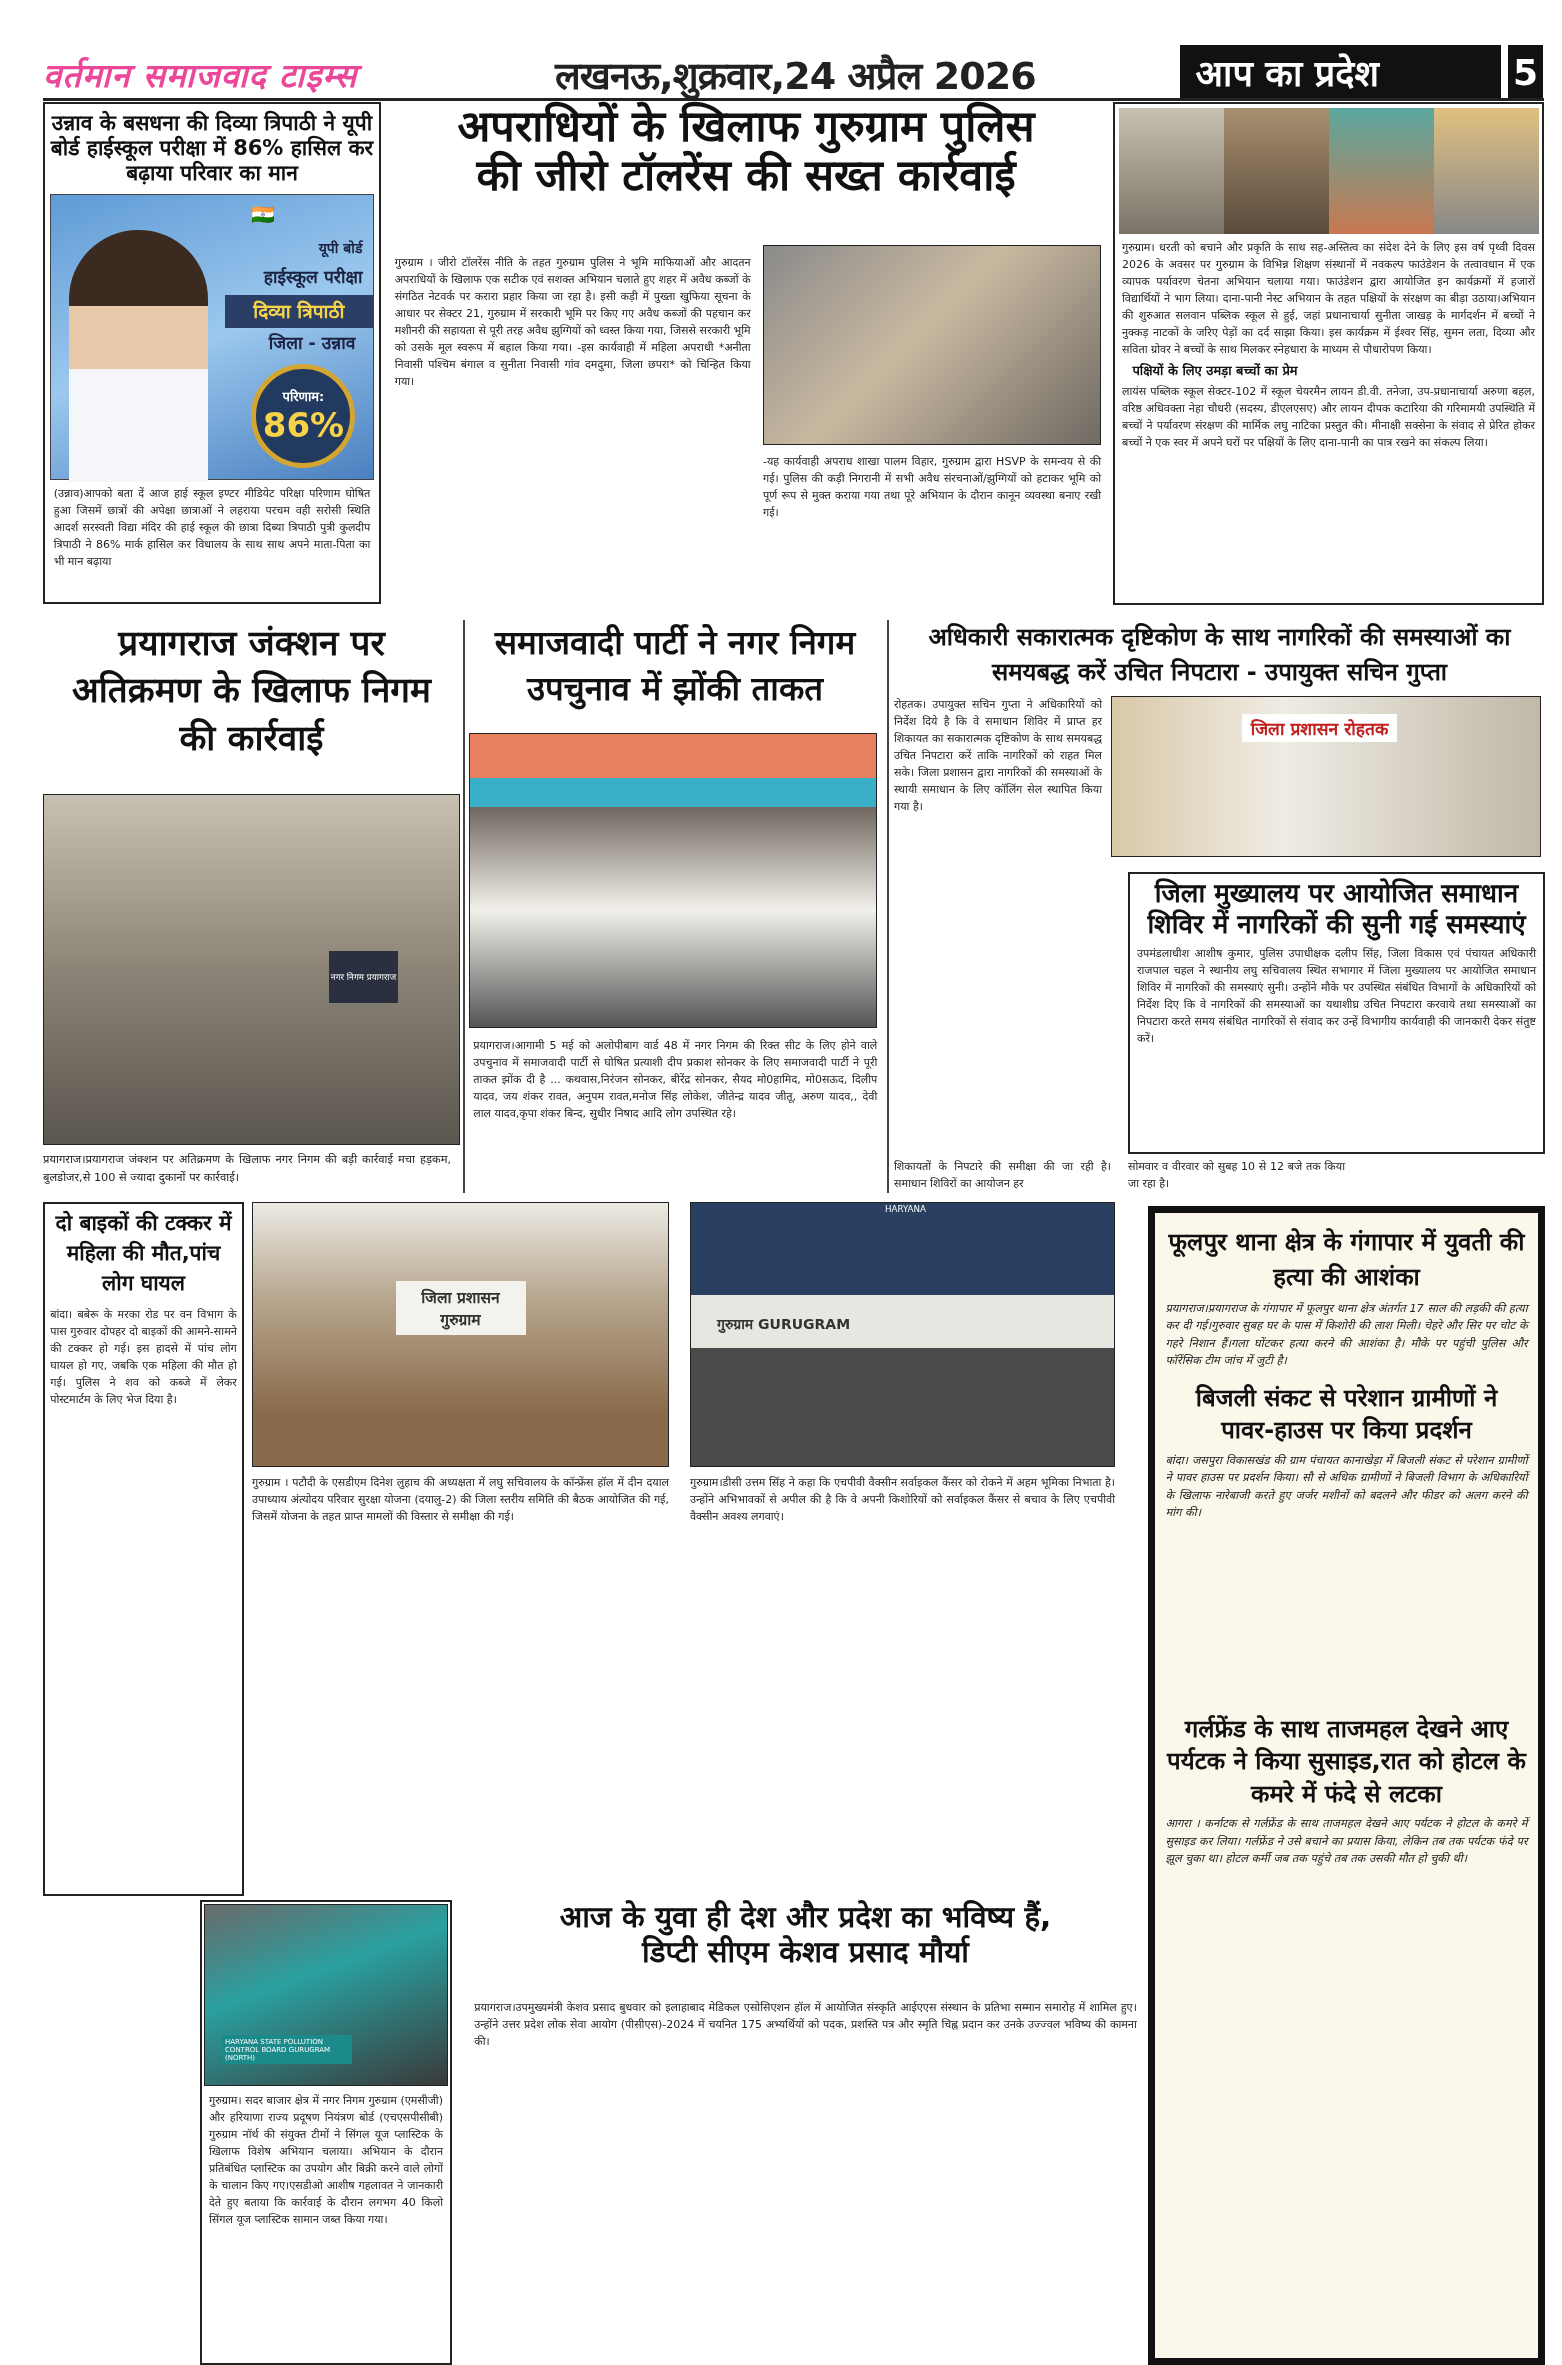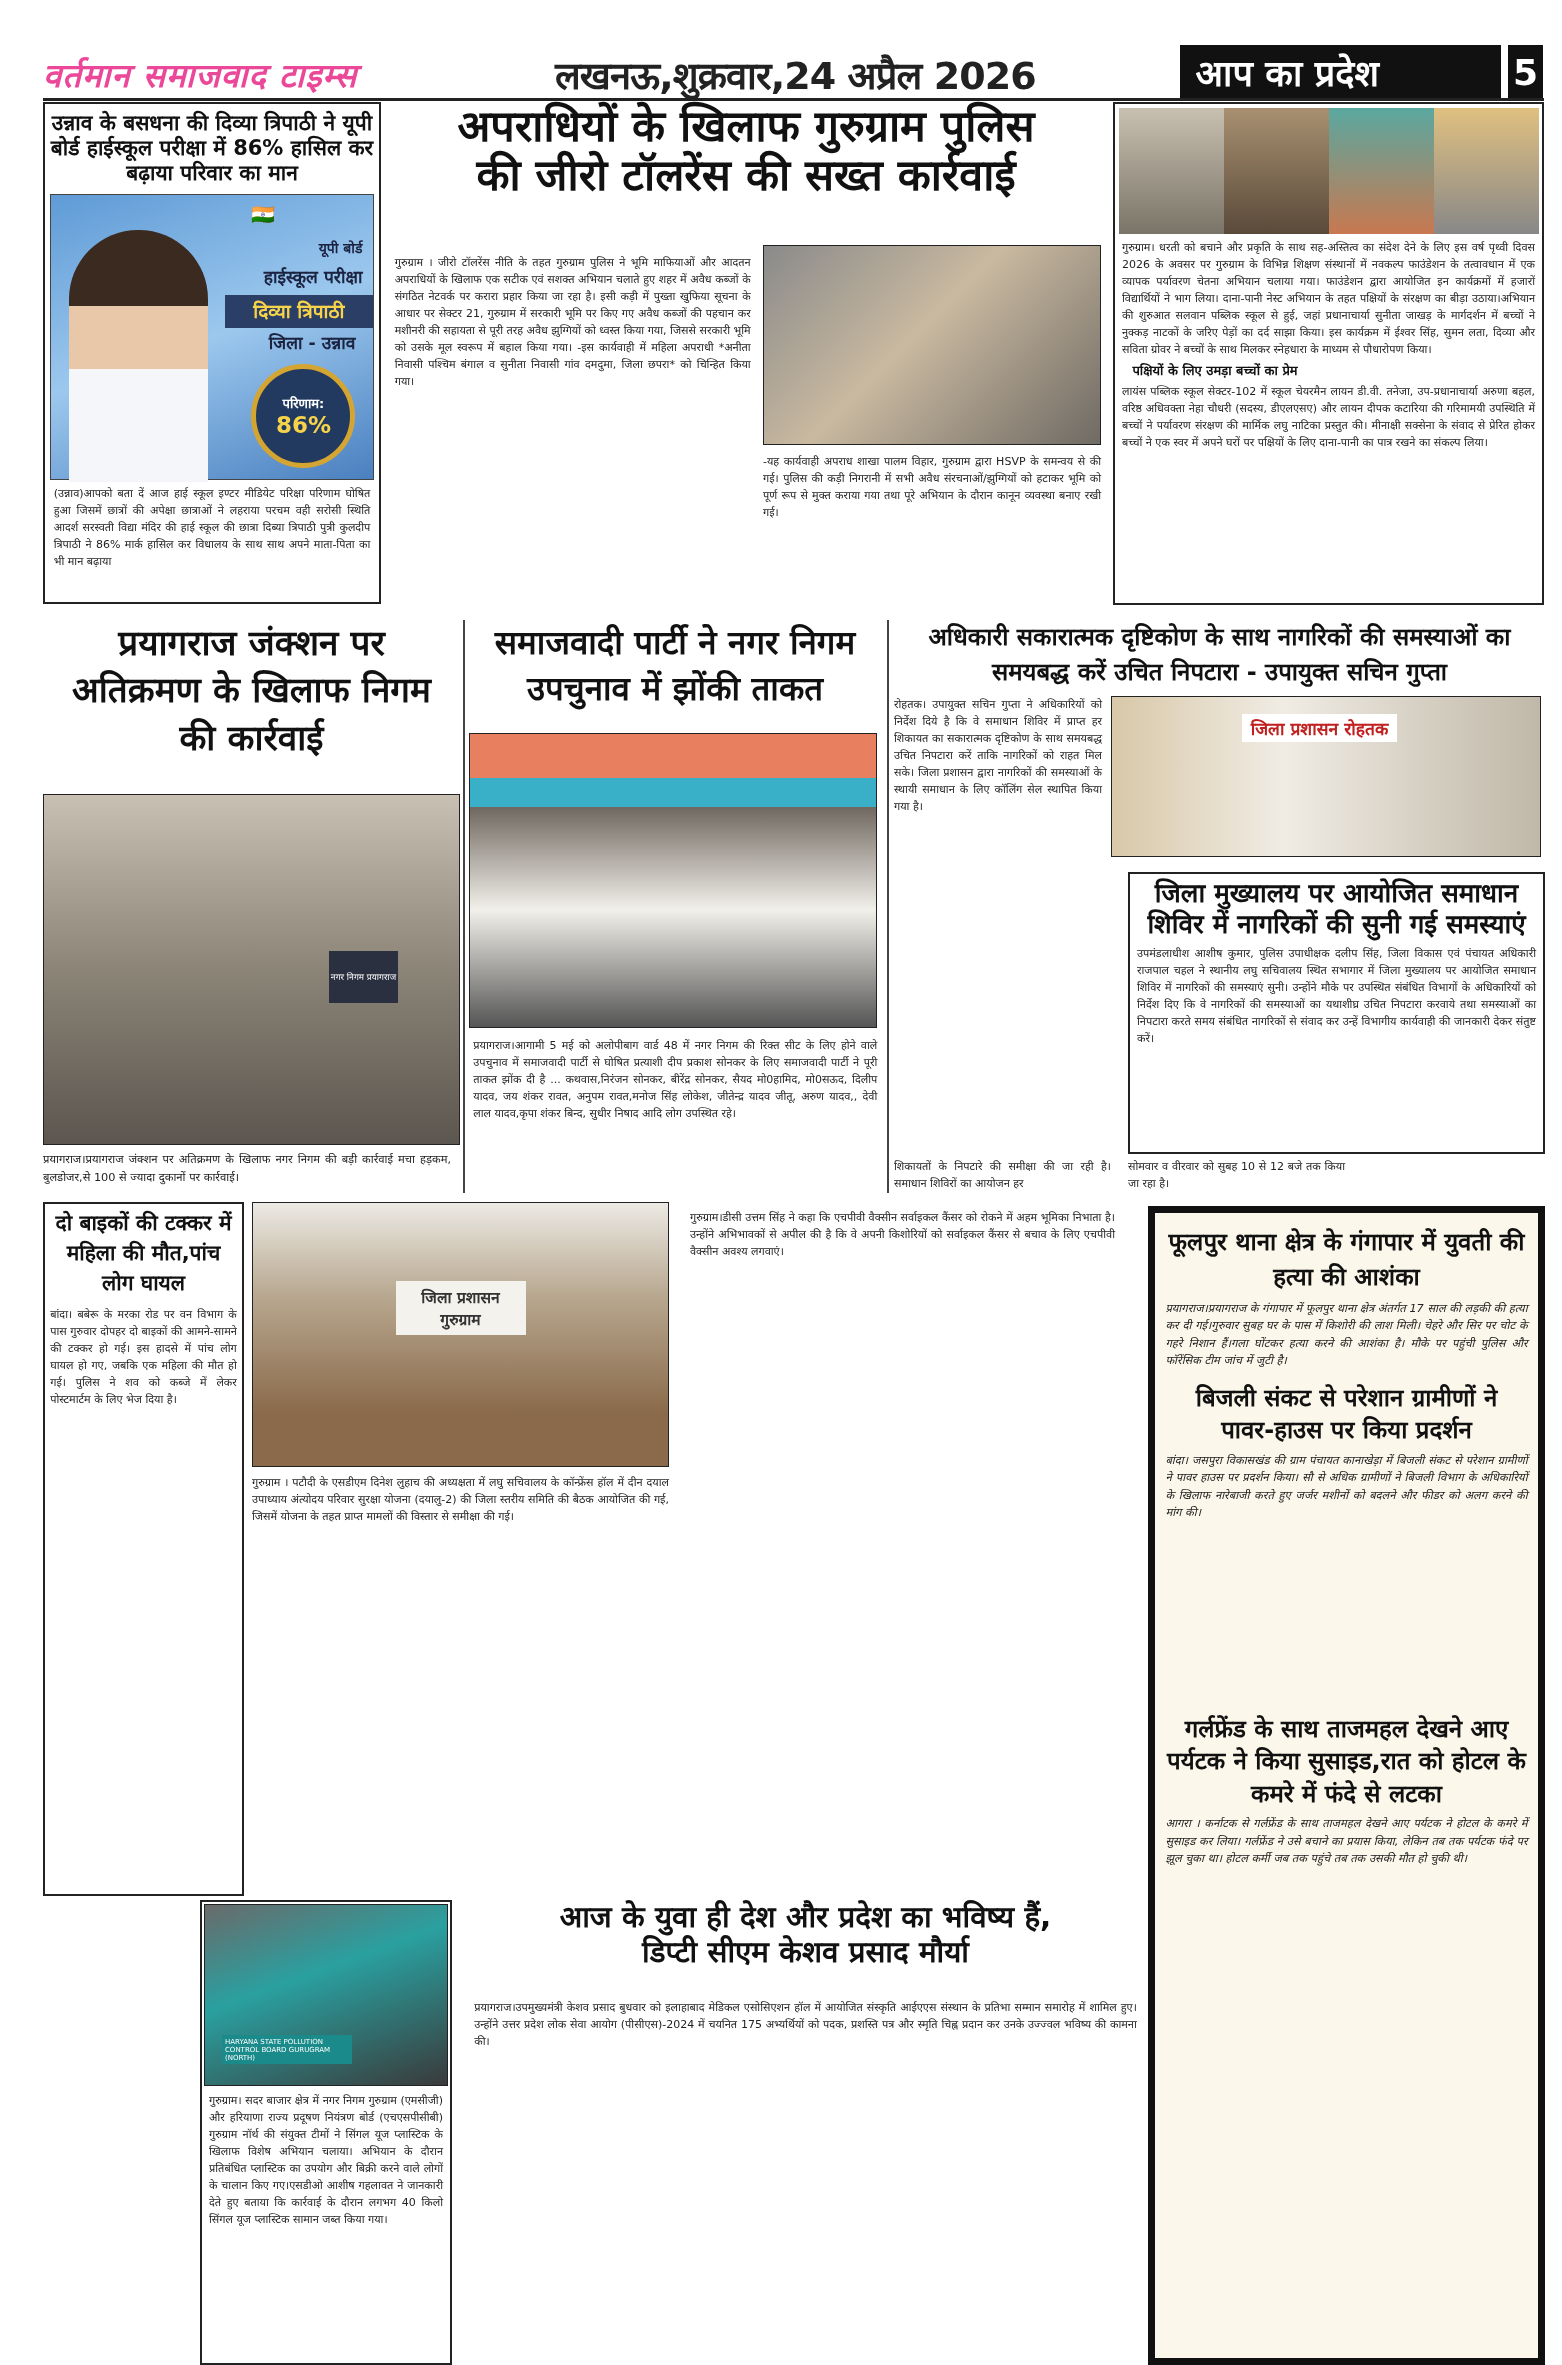--- a/index.html
+++ b/index.html
@@ -33,21 +33,21 @@
   <div class="hl" style="font-size:21px;padding:7px 5.2px">उन्नाव के बसधना की दिव्या त्रिपाठी ने यूपी बोर्ड हाईस्कूल परीक्षा में 86% हासिल कर बढ़ाया परिवार का मान</div>
   <div class="ph-blue" style="position:relative;margin:0 5.2px;height:286px;border:0.9px solid #444">
     <div style="position:absolute;left:17.4px;top:35px;width:139px;height:252px;border-radius:69px 69px 0 0;background:linear-gradient(#3a2a20 0 30%,#e8c8a8 30% 55%,#f4f6fa 55%)"></div>
     <div style="position:absolute;left:200px;top:8.7px;font-size:19px">🇮🇳</div>
     <div style="position:absolute;right:10.4px;top:43px;text-align:right;font-weight:bold;font-size:14px;color:#1b2340">यूपी बोर्ड</div>
     <div style="position:absolute;right:10.4px;top:69px;font-weight:bold;font-size:17.4px;color:#1b2340">हाईस्कूल परीक्षा</div>
     <div style="position:absolute;right:0;top:100px;width:148px;background:#2a3e66;color:#f7d34a;font-weight:bold;font-size:19px;text-align:center;padding:3.5px">दिव्या त्रिपाठी</div>
     <div style="position:absolute;right:17.4px;top:135px;font-weight:bold;font-size:17.4px;color:#1b2340">जिला - उन्नाव</div>
     <div class="badge" style="position:absolute;right:17.4px;top:169px;width:104px;height:104px">
       <span style="color:#fff;font-size:13px">परिणाम:</span>
-      <span style="font-size:23px">86%</span>
+      <span style="font-size:34px">86%</span>
     </div>
   </div>
   <div class="body" style="padding:5.2px 8.7px">(उन्नाव)आपको बता दें आज हाई स्कूल इण्टर मीडियेट परिक्षा परिणाम घोषित हुआ जिसमें छात्रों की अपेक्षा छात्राओं ने लहराया परचम वही सरोसी स्थिति आदर्श सरस्वती विद्या मंदिर की हाई स्कूल की छात्रा दिब्या त्रिपाठी पुत्री कुलदीप त्रिपाठी ने 86% मार्क हासिल कर विधालय के साथ साथ अपने माता-पिता का भी मान बढ़ाया</div>
 </div>
 
 <div class="abs" style="left:386px;top:102px;width:720px;height:503px">
   <div class="hl" style="font-size:43px;line-height:1.15">अपराधियों के खिलाफ गुरुग्राम पुलिस</div>
   <div class="hl" style="font-size:43px;line-height:1.15">की जीरो टॉलरेंस की सख्त कार्रवाई</div>
   <div class="body" style="position:absolute;left:8.7px;top:152px;width:356px">गुरुग्राम । जीरो टॉलरेंस नीति के तहत गुरुग्राम पुलिस ने भूमि माफियाओं और आदतन अपराधियों के खिलाफ एक सटीक एवं सशक्त अभियान चलाते हुए शहर में अवैध कब्जों के संगठित नेटवर्क पर करारा प्रहार किया जा रहा है। इसी कड़ी में पुख्ता खुफिया सूचना के आधार पर सेक्टर 21, गुरुग्राम में सरकारी भूमि पर किए गए अवैध कब्जों की पहचान कर मशीनरी की सहायता से पूरी तरह अवैध झुग्गियों को ध्वस्त किया गया, जिससे सरकारी भूमि को उसके मूल स्वरूप में बहाल किया गया। -इस कार्यवाही में महिला अपराधी *अनीता निवासी पश्चिम बंगाल व सुनीता निवासी गांव दमदुमा, जिला छपरा* को चिन्हित किया गया।</div>
   <div class="photo" style="position:absolute;left:377px;top:143px;width:338px;height:200px"></div>
@@ -103,20 +103,24 @@
 </div>
 
 <div class="abs" style="left:252px;top:1202px;width:434px;height:694px">
   <div class="photo" style="width:417px;height:265px;background:linear-gradient(180deg,#eceae4,#b8a890 35%,#8a6a4a 80%)">
     <div style="margin:78px auto 0;width:130px;background:#f4f2ec;color:#333;font-weight:bold;font-size:15.6px;text-align:center;padding:5.2px">जिला प्रशासन गुरुग्राम</div>
   </div>
   <div class="body" style="margin-top:7px;width:417px">गुरुग्राम । पटौदी के एसडीएम दिनेश लुहाच की अध्यक्षता में लघु सचिवालय के कॉन्फ्रेंस हॉल में दीन दयाल उपाध्याय अंत्योदय परिवार सुरक्षा योजना (दयालु-2) की जिला स्तरीय समिति की बैठक आयोजित की गई, जिसमें योजना के तहत प्राप्त मामलों की विस्तार से समीक्षा की गई।</div>
 </div>
 
 <div class="abs" style="left:690px;top:1202px;width:434px;height:694px">
+  <div class="photo" style="width:425px;height:265px;background:linear-gradient(180deg,#2a4060 0 35%,#e8e6e0 35% 55%,#4a4a4a 55%)">
+    <div style="position:absolute;left:195px;top:1.7px;color:#fff;font-size:8.7px">HARYANA</div>
+    <div style="margin:111px 0 0 26px;width:174px;color:#333;font-weight:bold;font-size:14px">गुरुग्राम GURUGRAM</div>
+  </div>
   <div class="body" style="margin-top:7px;width:425px">गुरुग्राम।डीसी उत्तम सिंह ने कहा कि एचपीवी वैक्सीन सर्वाइकल कैंसर को रोकने में अहम भूमिका निभाता है। उन्होंने अभिभावकों से अपील की है कि वे अपनी किशोरियों को सर्वाइकल कैंसर से बचाव के लिए एचपीवी वैक्सीन अवश्य लगवाएं।</div>
 </div>
 
 <div class="abs red-frame" style="left:1148px;top:1206px;width:397px;height:1159px">
   <div style="padding:12px 10.4px">
     <div class="hl" style="font-size:24px;line-height:1.45">फूलपुर थाना क्षेत्र के गंगापार में युवती की हत्या की आशंका</div>
     <div class="body italic" style="margin-top:5.2px;font-size:11.3px">प्रयागराज।प्रयागराज के गंगापार में फूलपुर थाना क्षेत्र अंतर्गत 17 साल की लड़की की हत्या कर दी गई।गुरुवार सुबह घर के पास में किशोरी की लाश मिली। चेहरे और सिर पर चोट के गहरे निशान हैं।गला घोंटकर हत्या करने की आशंका है। मौके पर पहुंची पुलिस और फॉरेंसिक टीम जांच में जुटी है।</div>
     <div class="hl" style="font-size:24px;line-height:1.35;margin-top:12px">बिजली संकट से परेशान ग्रामीणों ने पावर-हाउस पर किया प्रदर्शन</div>
     <div class="body italic" style="margin-top:5.2px;font-size:11.3px">बांदा। जसपुरा विकासखंड की ग्राम पंचायत कानाखेड़ा में बिजली संकट से परेशान ग्रामीणों ने पावर हाउस पर प्रदर्शन किया। सौ से अधिक ग्रामीणों ने बिजली विभाग के अधिकारियों के खिलाफ नारेबाजी करते हुए जर्जर मशीनों को बदलने और फीडर को अलग करने की मांग की।</div>
     <div class="hl" style="font-size:24px;line-height:1.35;margin-top:191px">गर्लफ्रेंड के साथ ताजमहल देखने आए पर्यटक ने किया सुसाइड,रात को होटल के कमरे में फंदे से लटका</div>

